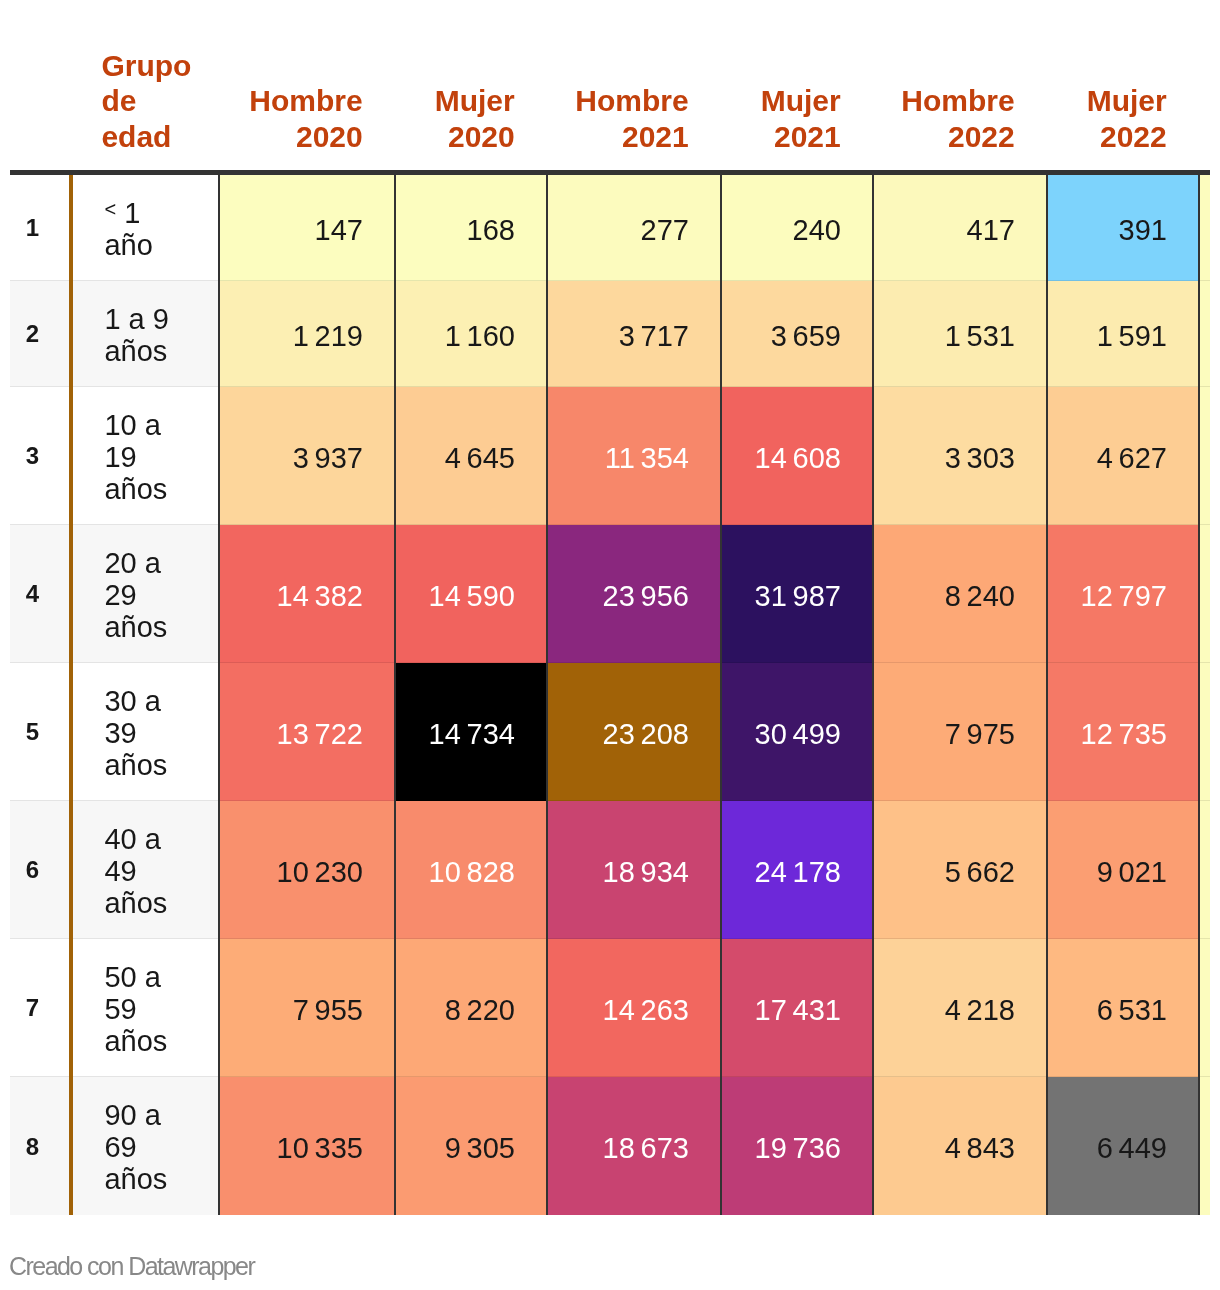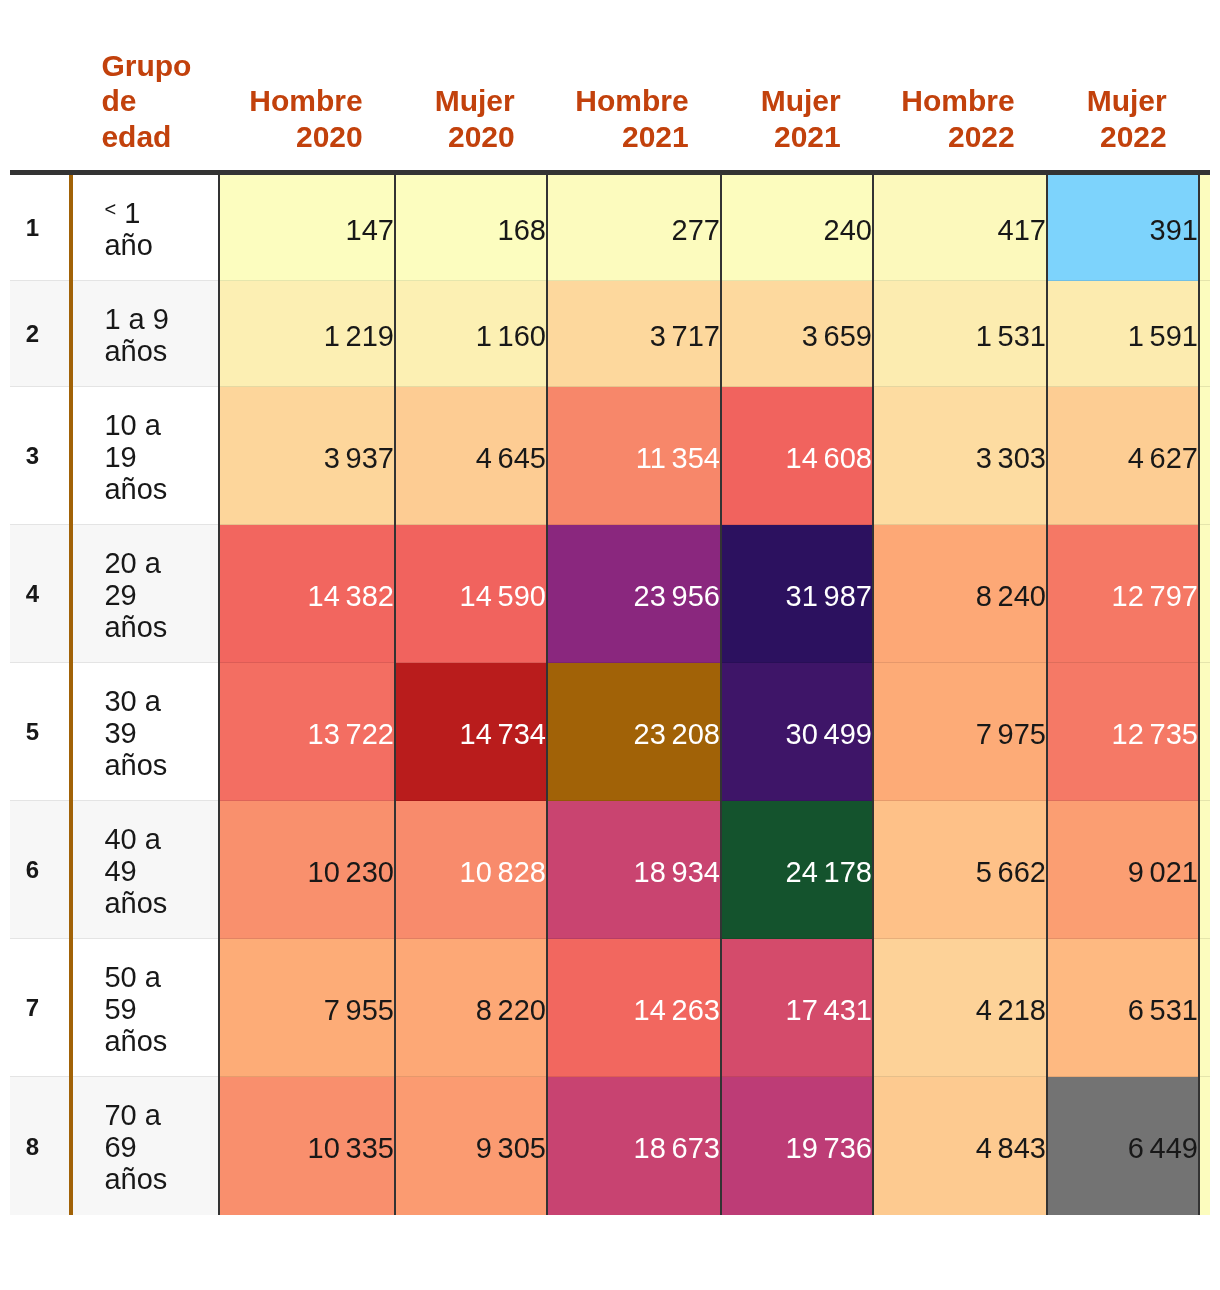--- a/index.html
+++ b/index.html
@@ -31,21 +31,21 @@
   .tbl tbody tr.short2{height:106px;}
   .tbl tbody tr:nth-child(even) td.meta{background:#f7f7f7;}
   .tbl tbody tr:nth-child(odd) td.meta{background:#ffffff;}
   .tbl tbody tr + tr td.meta{border-top:1px solid #e4e4e4;}
   .tbl tbody tr + tr td.val{border-top:1px solid rgba(0,0,0,0.09);}
 
   .tbl td.idx{font-weight:bold;font-size:24px;line-height:26px;color:#181818;text-align:right;padding-right:30px;padding-top:1.5px;}
   .tbl td.lab{font-size:29px;line-height:31.9px;color:#181818;text-align:left;
          padding-left:31.4px;padding-right:30px;padding-top:4.5px;
          border-left:4px solid #a16207;}
-  .tbl td.val{font-size:29px;line-height:34px;color:#181818;text-align:right;padding-top:4.5px;
+  .tbl td.val{font-size:29px;line-height:34px;color:#181818;text-align:right;padding-right:31px;padding-top:4.5px;
          border-left:2px solid #333333;}
 
   .tbl td.lab sup{font-size:20px;line-height:0;position:relative;top:-0.36em;vertical-align:baseline;}
 
   .footer{position:absolute;left:9px;top:1252px;font-size:25px;color:#888888;letter-spacing:-1.55px;}
 </style>
 </head>
 <body>
 
 <div id="root">
@@ -117,57 +117,58 @@
             <td class="val" style="background: rgb(138, 39, 126); color: rgb(255, 255, 255);">23 956</td>
             <td class="val" style="background: rgb(44, 17, 95); color: rgb(255, 255, 255);">31 987</td>
             <td class="val" style="background: rgb(253, 168, 118); color: rgb(24, 24, 24);">8 240</td>
             <td class="val" style="background: rgb(245, 120, 101); color: rgb(255, 255, 255);">12 797</td>
             <td class="val" style="background: rgb(252, 252, 190);"></td>
           </tr>
           <tr>
             <td class="idx meta">5</td>
             <td class="lab meta">30 a 39 años</td>
             <td class="val" style="background: rgb(243, 110, 98); color: rgb(255, 255, 255);">13 722</td>
-            <td class="val" style="background: #b91c1c; color: rgb(255, 255, 255); margin-left: 10px;">14 734</td>
+            <td class="val" style="background: #000000; color: rgb(255, 255, 255); margin-left: 10px;">14 734</td>
             <td class="val" style="background: #a16207; color: rgb(255, 255, 255);">23 208</td>
             <td class="val" style="background: rgb(62, 21, 104); color: rgb(255, 255, 255);">30 499</td>
             <td class="val" style="background: rgb(253, 171, 119); color: rgb(24, 24, 24);">7 975</td>
             <td class="val" style="background: rgb(245, 121, 102); color: rgb(255, 255, 255);">12 735</td>
             <td class="val" style="background: rgb(252, 252, 190);"></td>
           </tr>
           <tr>
             <td class="idx meta">6</td>
             <td class="lab meta">40 a 49 años</td>
             <td class="val" style="background: rgb(249, 144, 109); color: rgb(24, 24, 24);">10 230</td>
             <td class="val" style="background: rgb(248, 139, 108); color: rgb(255, 255, 255); margin-left: 48px;">10 828</td>
             <td class="val" style="background: rgb(201, 68, 112); color: rgb(255, 255, 255);">18 934</td>
-            <td class="val" style="background: #14532d; color: rgb(255, 255, 255);">24 178</td>
+            <td class="val" style="background: #6d28d9; color: rgb(255, 255, 255);">24 178</td>
             <td class="val" style="background: rgb(254, 193, 136); color: rgb(24, 24, 24);">5 662</td>
             <td class="val" style="background: rgb(251, 158, 114); color: rgb(24, 24, 24);">9 021</td>
             <td class="val" style="background: rgb(252, 252, 190);"></td>
           </tr>
           <tr>
             <td class="idx meta">7</td>
             <td class="lab meta">50 a 59 años</td>
             <td class="val" style="background: rgb(253, 172, 119); color: rgb(24, 24, 24);">7 955</td>
             <td class="val" style="background: rgb(253, 168, 118); color: rgb(24, 24, 24);">8 220</td>
             <td class="val" style="background: rgb(242, 103, 95); color: rgb(255, 255, 255);">14 263</td>
             <td class="val" style="background: rgb(212, 75, 107); color: rgb(255, 255, 255);">17 431</td>
             <td class="val" style="background: rgb(253, 210, 152); color: rgb(24, 24, 24);">4 218</td>
             <td class="val" style="background: rgb(254, 185, 129); color: rgb(24, 24, 24);">6 531</td>
             <td class="val" style="background: rgb(252, 252, 190);"></td>
           </tr>
           <tr>
             <td class="idx meta">8</td>
-            <td class="lab meta">70 a 69 años</td>
+            <td class="lab meta">90 a 69 años</td>
             <td class="val" style="background: rgb(249, 143, 109); color: rgb(24, 24, 24);">10 335</td>
             <td class="val" style="background: rgb(251, 155, 113); color: rgb(24, 24, 24);">9 305</td>
             <td class="val" style="background: rgb(200, 67, 113); color: rgb(255, 255, 255);">18 673</td>
             <td class="val" style="background: rgb(189, 60, 118); color: rgb(255, 255, 255);">19 736</td>
             <td class="val" style="background: rgb(253, 202, 144); color: rgb(24, 24, 24);">4 843</td>
             <td class="val" style="background: #737373; color: rgb(24, 24, 24);">6 449</td>
             <td class="val" style="background: rgb(252, 252, 190);"></td>
           </tr>
         </tbody>
   </table>
   </div>
 
+  <div class="footer">Creado con Datawrapper</div>
 </div>
 
 </body></html>

